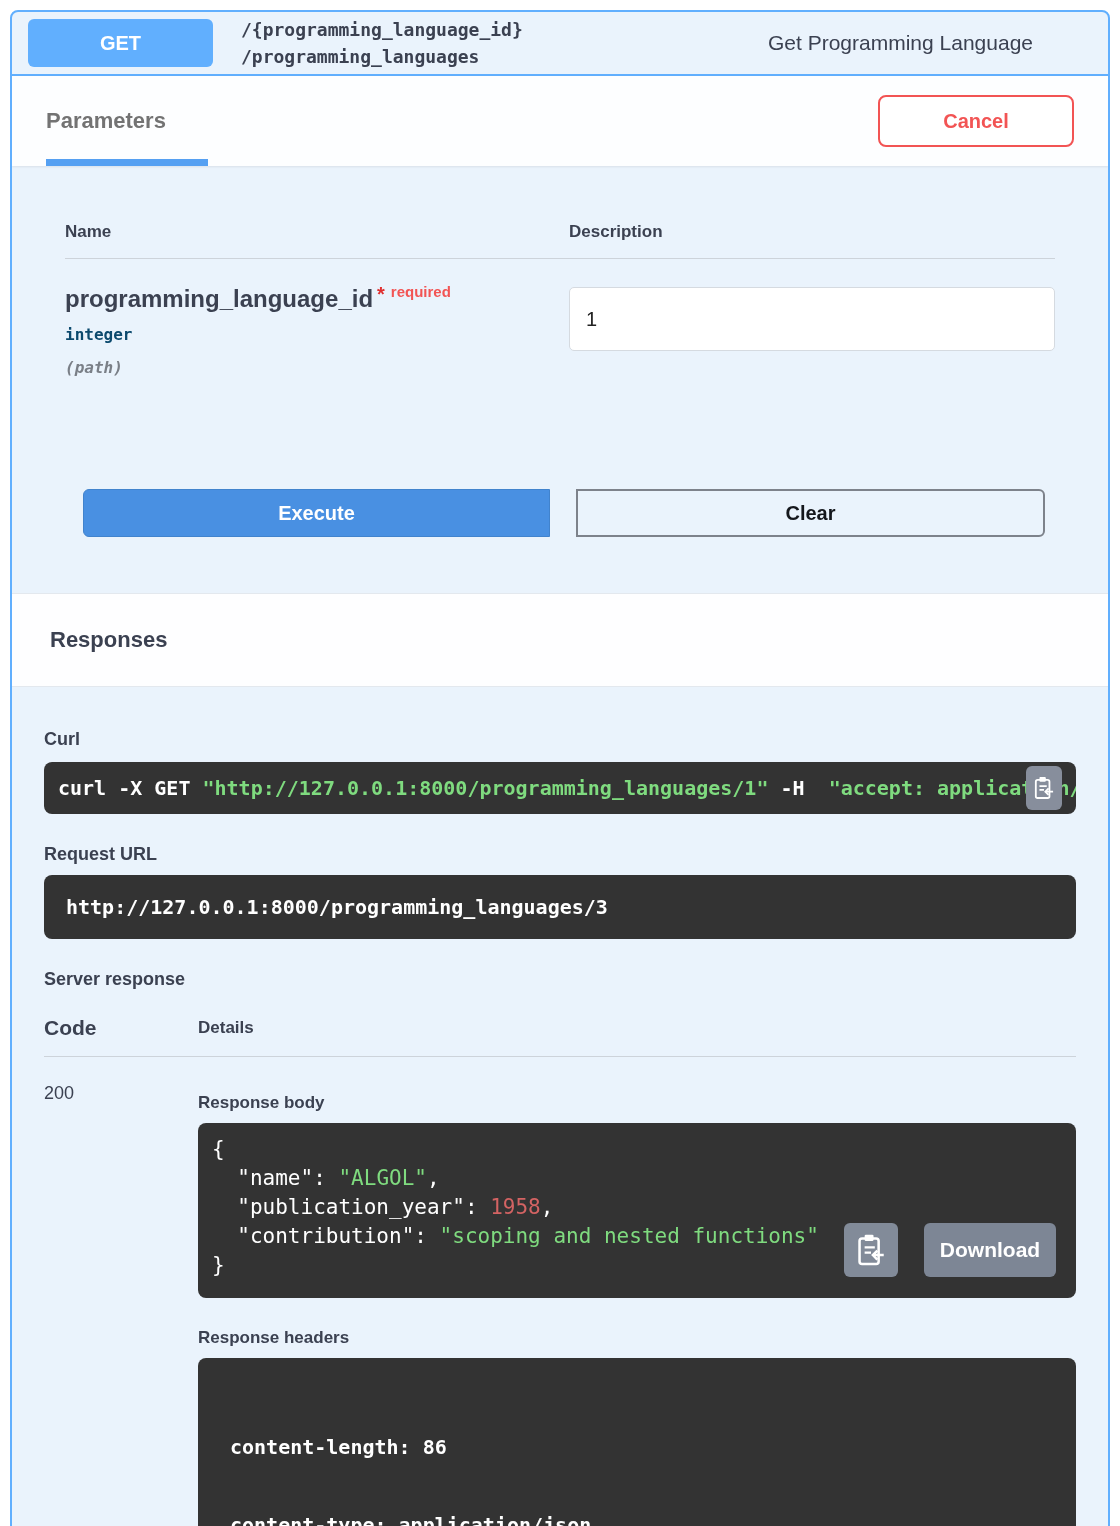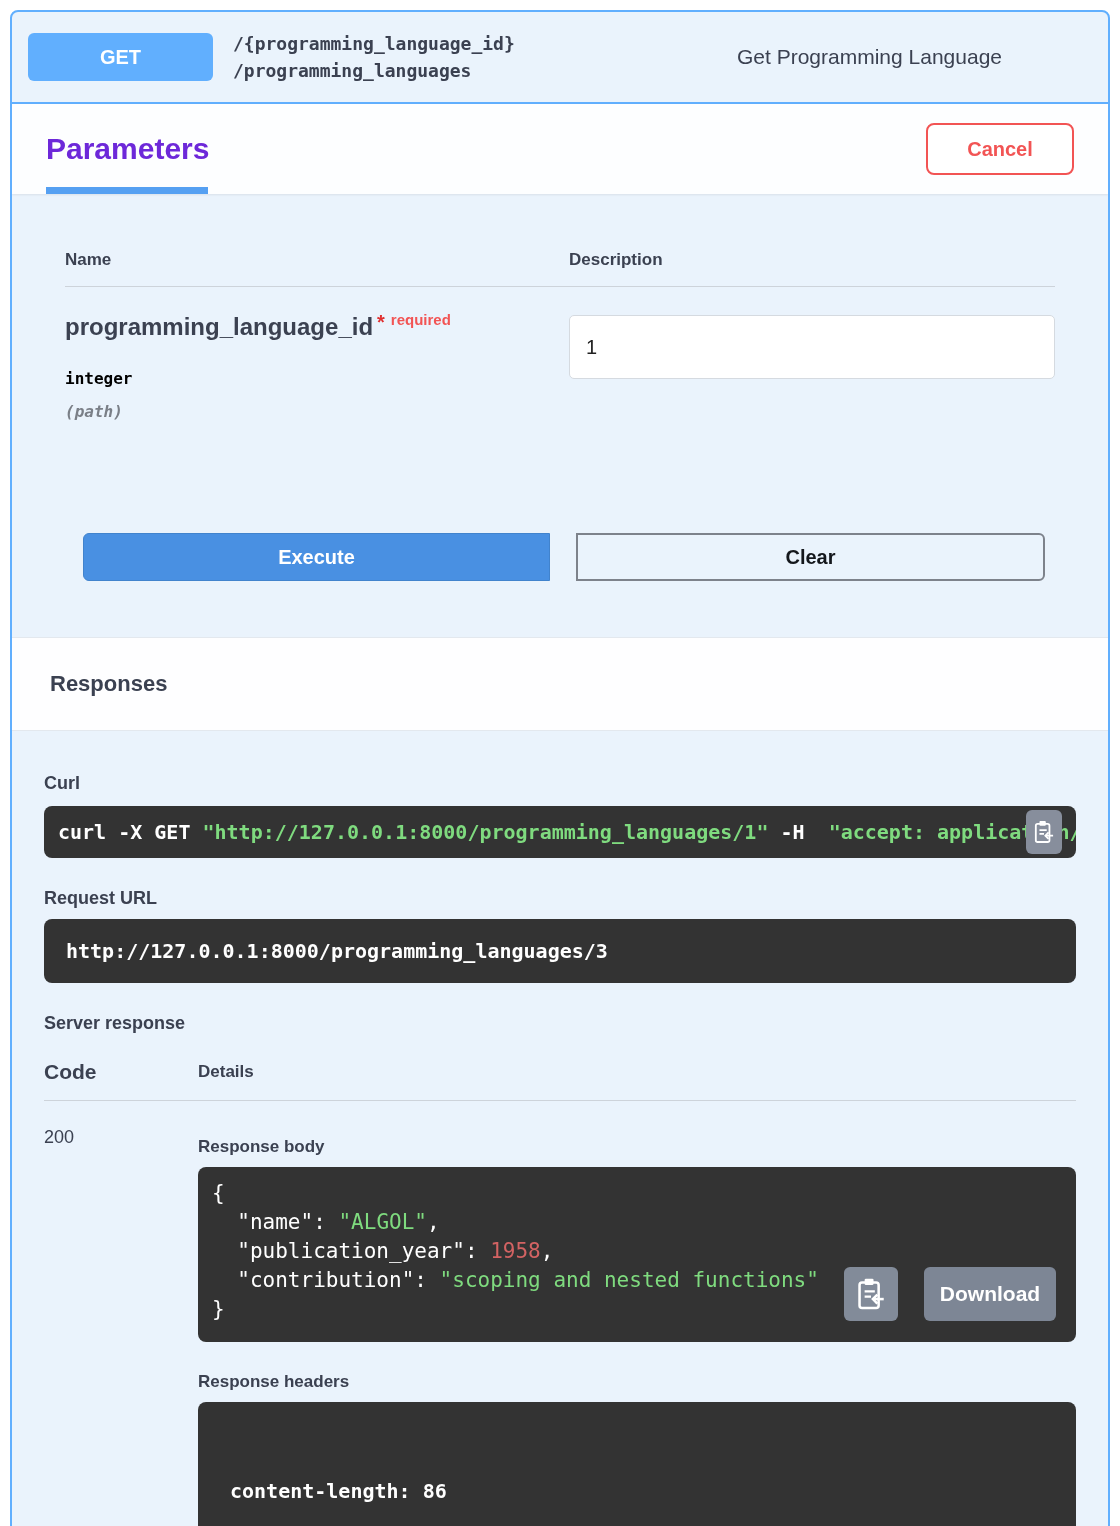--- a/index.html
+++ b/index.html
@@ -9,70 +9,70 @@
     font-family:"Liberation Sans", sans-serif;
     color:#3b4151;
   }
   .opblock {
     margin:10px; min-height:1504px;
     border:2px solid #61affe; border-radius:8px;
     background:#eaf3fc; overflow:hidden;
   }
   
   .summary {
-    display:flex; align-items:center; gap:20px;
-    padding:18px 16px; border-bottom:2px solid #61affe;
+    display:flex; align-items:center; gap:28px;
+    padding:4px 16px; border-bottom:2px solid #61affe;
   }
   .method-badge {
     width:185px; height:48px; flex:none;
     background:#61affe; border-radius:6px;
     color:#fff; font-weight:bold; font-size:20px;
     display:flex; align-items:center; justify-content:center;
     cursor:pointer;
   }
   .path {
     font-family:"DejaVu Sans Mono", monospace;
     font-weight:bold; font-size:18px; line-height:27px; color:#3b4151;
   }
   .op-title {
-    margin-left:auto; margin-right:90px;
+    margin-left:auto; margin-right:59px;
     font-size:21px; color:#3b4151; white-space:nowrap;
   }
   
   .section-header {
     position:relative; height:90px;
     background:rgba(255,255,255,0.88);
     display:flex; align-items:center; justify-content:space-between;
     padding:0 34px; box-shadow:0 1px 2px rgba(0,0,0,0.08);
   }
-  .tab-label { font-size:30px; font-weight:bold; color:#6d28d9; }
+  .tab-label { font-size:22px; font-weight:bold; color:#737373; }
   .tab-underline {
     position:absolute; left:34px; bottom:0;
     width:162px; height:7px; background:#55a0f2;
   }
   .btn-cancel {
-    width:148px; height:52px; background:#fff;
+    width:196px; height:52px; background:#fff;
     border:2px solid #f25454; border-radius:8px;
     color:#f25454; font-weight:bold; font-size:20px;
     font-family:"Liberation Sans", sans-serif; cursor:pointer;
   }
   
   .params-body { padding:0 53px; }
   .table-head { display:flex; margin-top:56px; }
   .col-name-head { width:504px; font-size:17px; font-weight:bold; }
   .col-desc-head { flex:1; font-size:17px; font-weight:bold; }
   .divider { border:none; border-top:1px solid #cdd3da; margin-top:16px; }
   .param-row { display:flex; padding-top:24px; }
   .param-left { width:504px; }
   .param-name { font-size:24px; font-weight:bold; color:#3b4151; display:inline; }
   .req-star { color:#e03030; font-size:20px; font-weight:bold; vertical-align:6px; margin-left:4px; }
   .req-label { color:#f25454; font-size:15px; font-weight:bold; vertical-align:10px; margin-left:6px; }
   .param-type {
-    margin-top:28px; font-family:"DejaVu Sans Mono", monospace;
-    font-weight:bold; font-size:16px; color:#000000;
+    margin-top:12px; font-family:"DejaVu Sans Mono", monospace;
+    font-weight:bold; font-size:16px; color:#0c4a6e;
   }
   .param-in {
     margin-top:14px; font-family:"DejaVu Sans Mono", monospace;
     font-style:italic; font-size:16px; color:#7a7f87; font-weight:bold;
   }
   .param-right { flex:1; }
   .param-input {
     width:100%; height:64px; margin-top:4px;
     border:1px solid #d5dae0; border-radius:5px;
     font-size:20px; padding:0 16px; color:#222;

